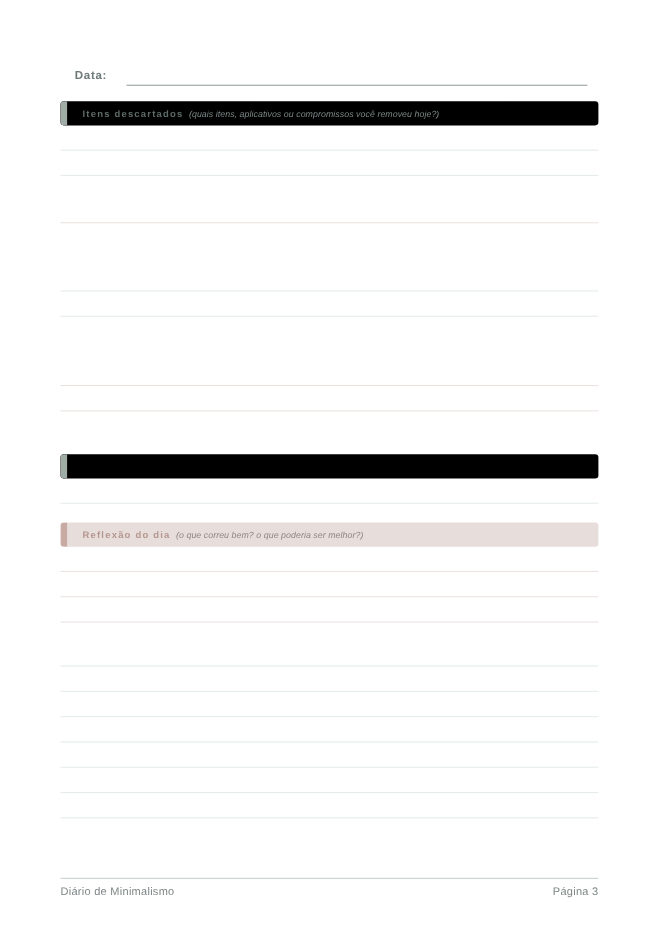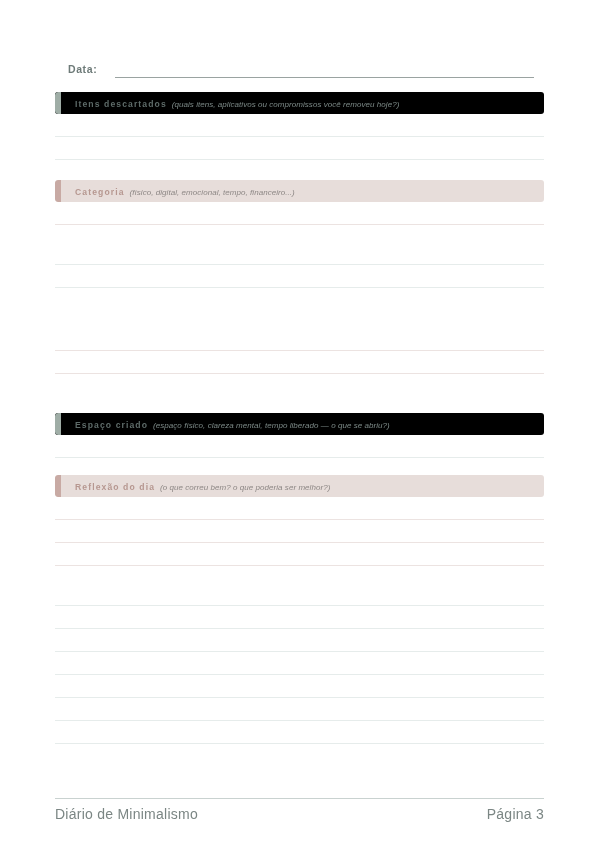--- a/index.html
+++ b/index.html
@@ -119,21 +119,21 @@
     left: 55px;
     width: 489px;
     top: 798px;
     border-top: 1px solid #c9d2d0;
     padding-top: 7px;
     display: flex;
     justify-content: space-between;
     align-items: center;
   }
   .footer-text {
-    font-size: 14px;
+    font-size: 10px;
     color: #7b8684;
     letter-spacing: 0.25px;
   }
 </style>
 </head>
 <body>
 
 <div class="page">
 
   <div class="date-row">
@@ -148,24 +148,20 @@
           <div class="band-text"><span class="band-title">Itens descartados</span><span class="band-hint">(quais itens, aplicativos ou compromissos você removeu hoje?)</span></div>
         </div>
         <div class="lines">
           <div class="wgap"></div>
           <div class="wline"></div>
           <div class="wgap"></div>
           <div class="wline"></div>
         </div>
       </div>
       <div class="section v-rose" style="top: 180px;">
-        <div class="band">
-          <span class="accent"></span>
-          <div class="band-text"><span class="band-title">Categoria</span><span class="band-hint">(físico, digital, emocional, tempo, financeiro...)</span></div>
-        </div>
         <div class="lines">
           <div class="wgap"></div>
           <div class="wline"></div>
         </div>
       </div>
       <div class="section v-green" style="top: 242px;">
         <div class="lines">
           <div class="wgap"></div>
           <div class="wline"></div>
           <div class="wgap"></div>
@@ -176,21 +172,20 @@
         <div class="lines">
           <div class="wgap"></div>
           <div class="wline"></div>
           <div class="wgap"></div>
           <div class="wline"></div>
         </div>
       </div>
       <div class="section v-green" style="top: 413px;">
         <div class="band">
           <span class="accent"></span>
-          <div class="band-text"><span class="band-title">Espaço criado</span><span class="band-hint">(espaço físico, clareza mental, tempo liberado — o que se abriu?)</span></div>
         </div>
         <div class="lines">
           <div class="wgap"></div>
           <div class="wline"></div>
         </div>
       </div>
       <div class="section v-rose" style="top: 475px;">
         <div class="band">
           <span class="accent"></span>
           <div class="band-text"><span class="band-title">Reflexão do dia</span><span class="band-hint">(o que correu bem? o que poderia ser melhor?)</span></div>

